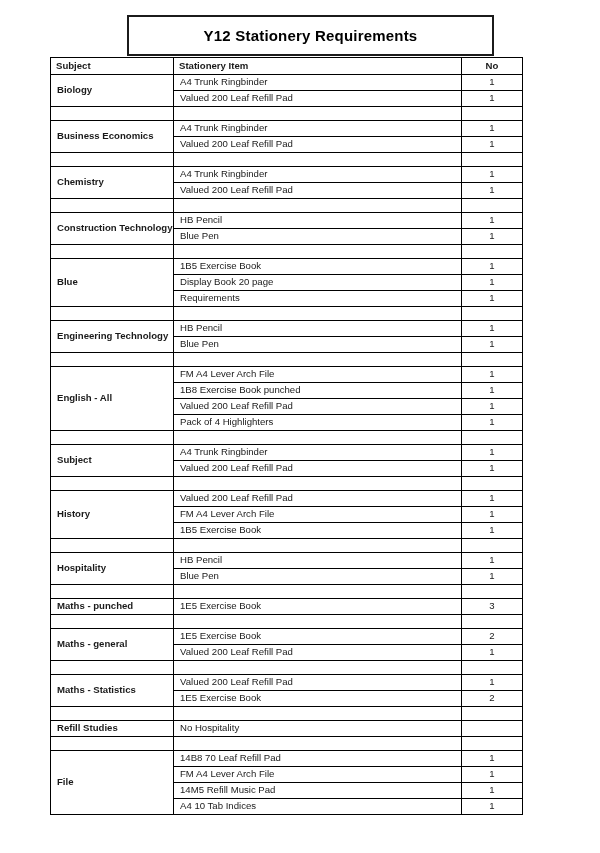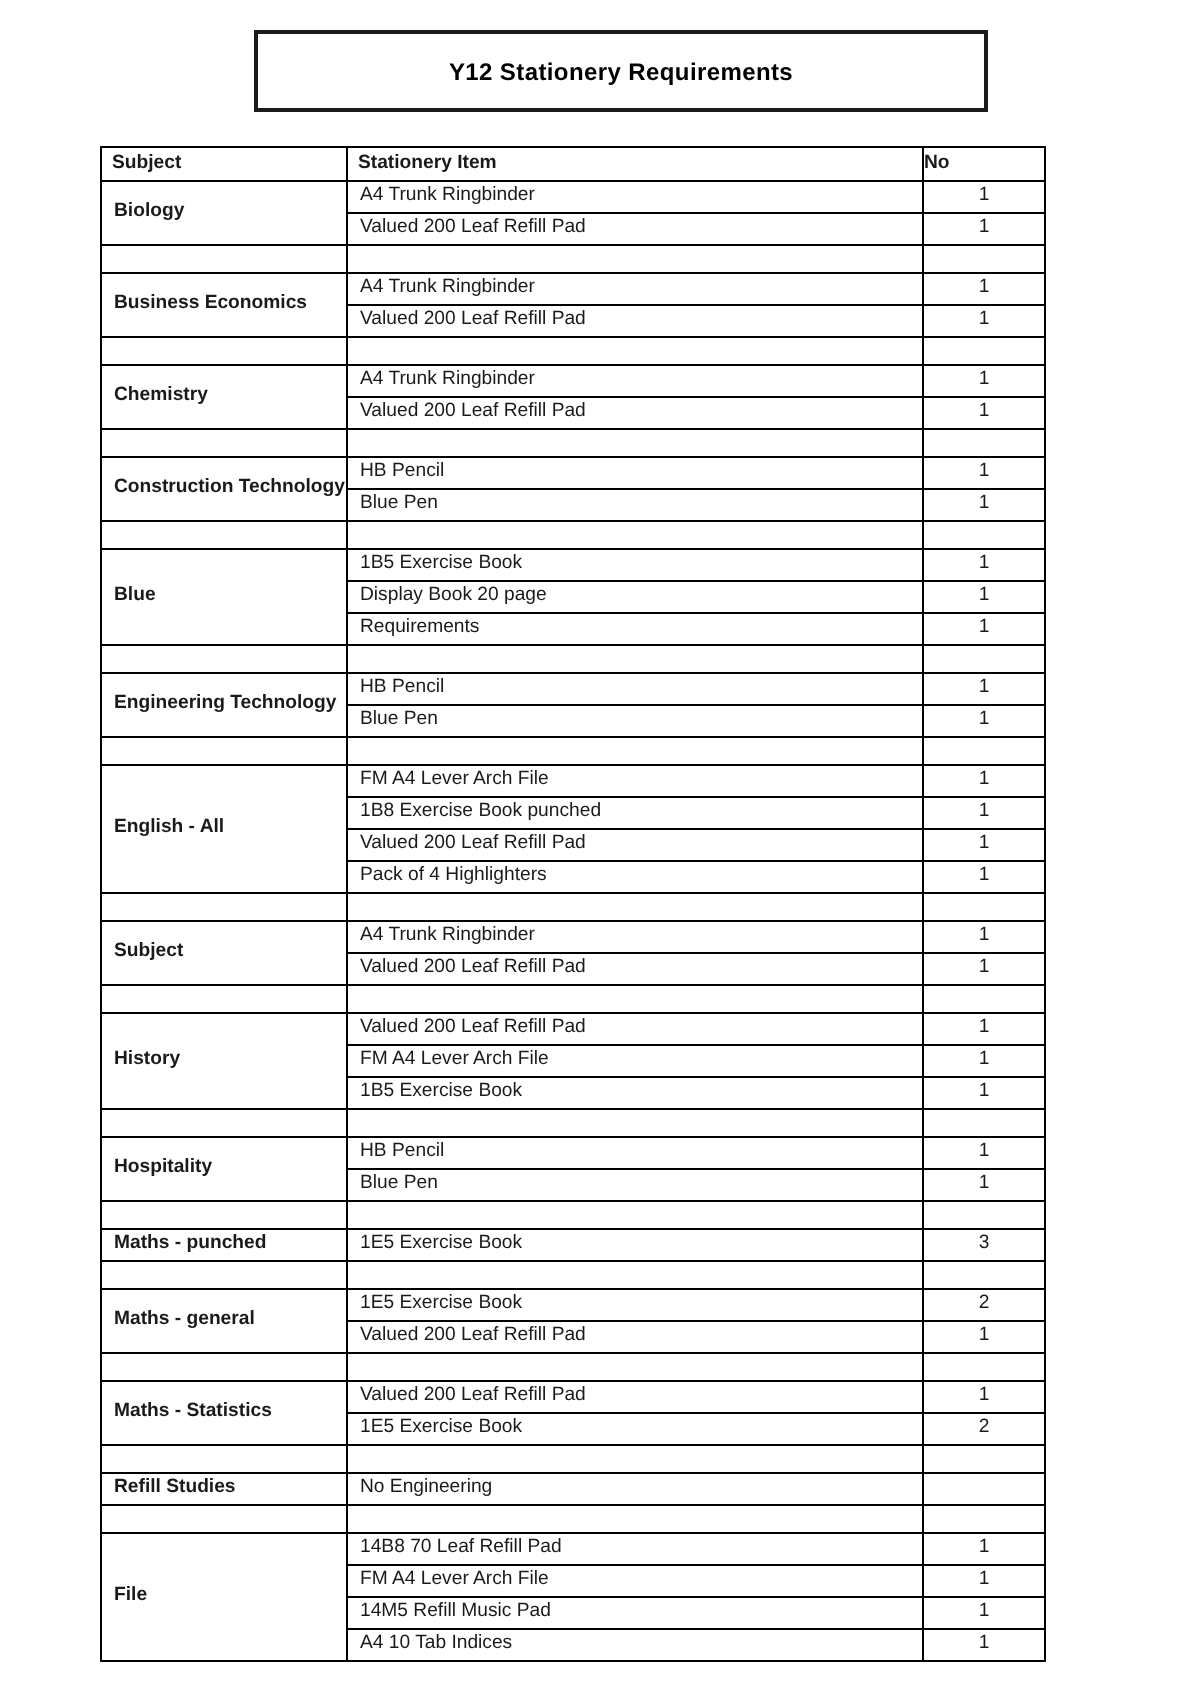--- a/index.html
+++ b/index.html
@@ -31,32 +31,32 @@
     width: 367px;
     height: 41px;
     box-sizing: border-box;
     border: 2px solid #1b1b1b;
     background: #ffffff;
     display: flex;
     align-items: center;
     justify-content: center;
   }
   .title-text {
-    font-size: 12px;
+    font-size: 15px;
     font-weight: bold;
     letter-spacing: 0.2px;
     color: #000000;
     white-space: nowrap;
   }
 
   
   .req-table {
     position: absolute;
     left: 50px;
-    top: 73px;
+    top: 57px;
     width: 472px;
     border-collapse: collapse;
     table-layout: fixed;
     background: #ffffff;
   }
   .req-table col.c-subject { width: 123px; }
   .req-table col.c-item    { width: 288px; }
   .req-table col.c-no      { width: 61px; }
 
   .req-table td,
@@ -72,21 +72,21 @@
     overflow: hidden;
     white-space: nowrap;
   }
 
   .req-table th {
     font-weight: bold;
     text-align: left;
     height: 17px;
   }
   .req-table th.no-head {
-    text-align: left;
+    text-align: center;
     padding-left: 0;
   }
 
   td.subject-cell {
     font-weight: bold;
     vertical-align: middle;
     padding-left: 6px;
     white-space: normal;
     line-height: 1.35;
   }
@@ -325,21 +325,21 @@
           <td class="item-cell">1E5 Exercise Book</td>
           <td class="no-cell">2</td>
         </tr>
         <tr class="spacer-row">
           <td class="sp-subject">&nbsp;</td>
           <td class="sp-item">&nbsp;</td>
           <td class="sp-no">&nbsp;</td>
         </tr>
         <tr>
           <td class="subject-cell" rowspan="1">Refill Studies</td>
-          <td class="item-cell">No Engineering</td>
+          <td class="item-cell">No Hospitality</td>
           <td class="no-cell"></td>
         </tr>
         <tr class="spacer-row">
           <td class="sp-subject">&nbsp;</td>
           <td class="sp-item">&nbsp;</td>
           <td class="sp-no">&nbsp;</td>
         </tr>
         <tr>
           <td class="subject-cell" rowspan="4">File</td>
           <td class="item-cell">14B8 70 Leaf Refill Pad</td>

